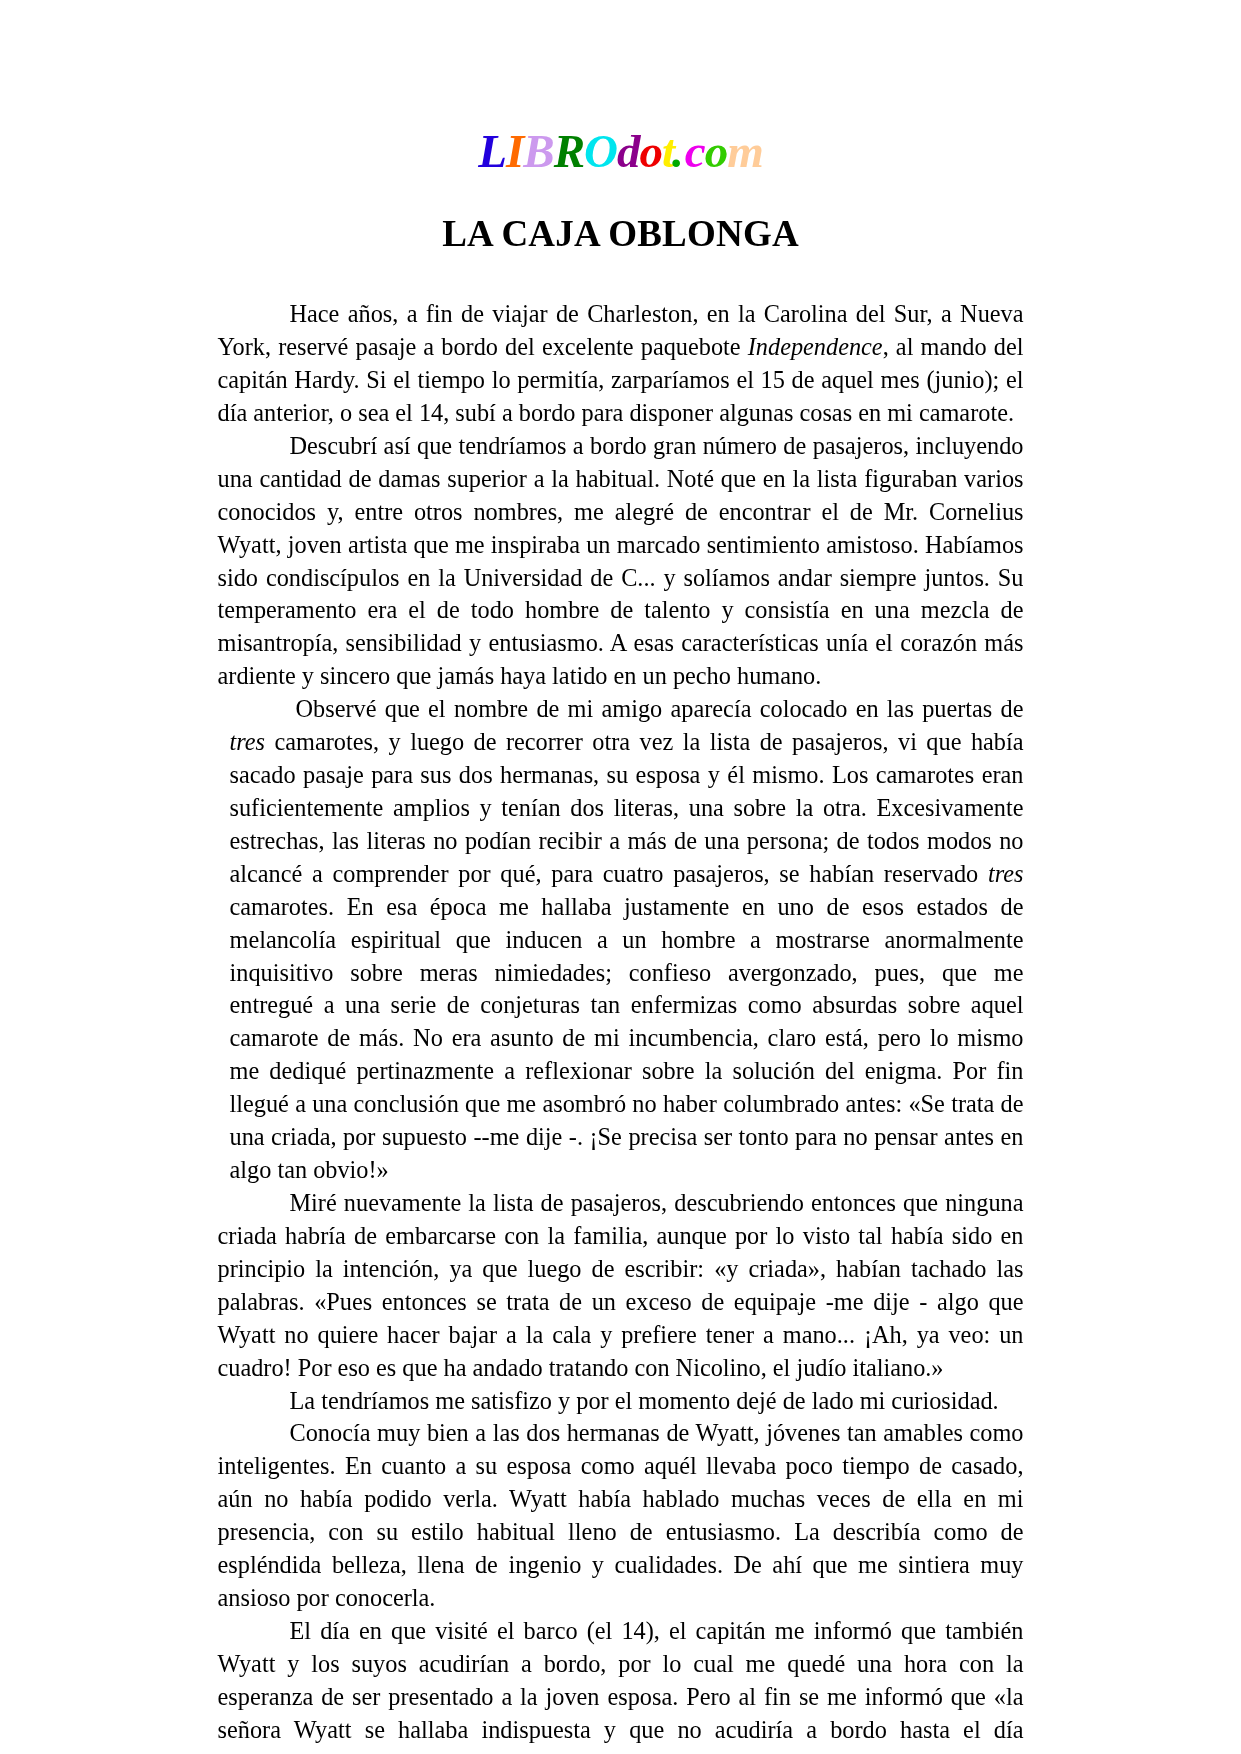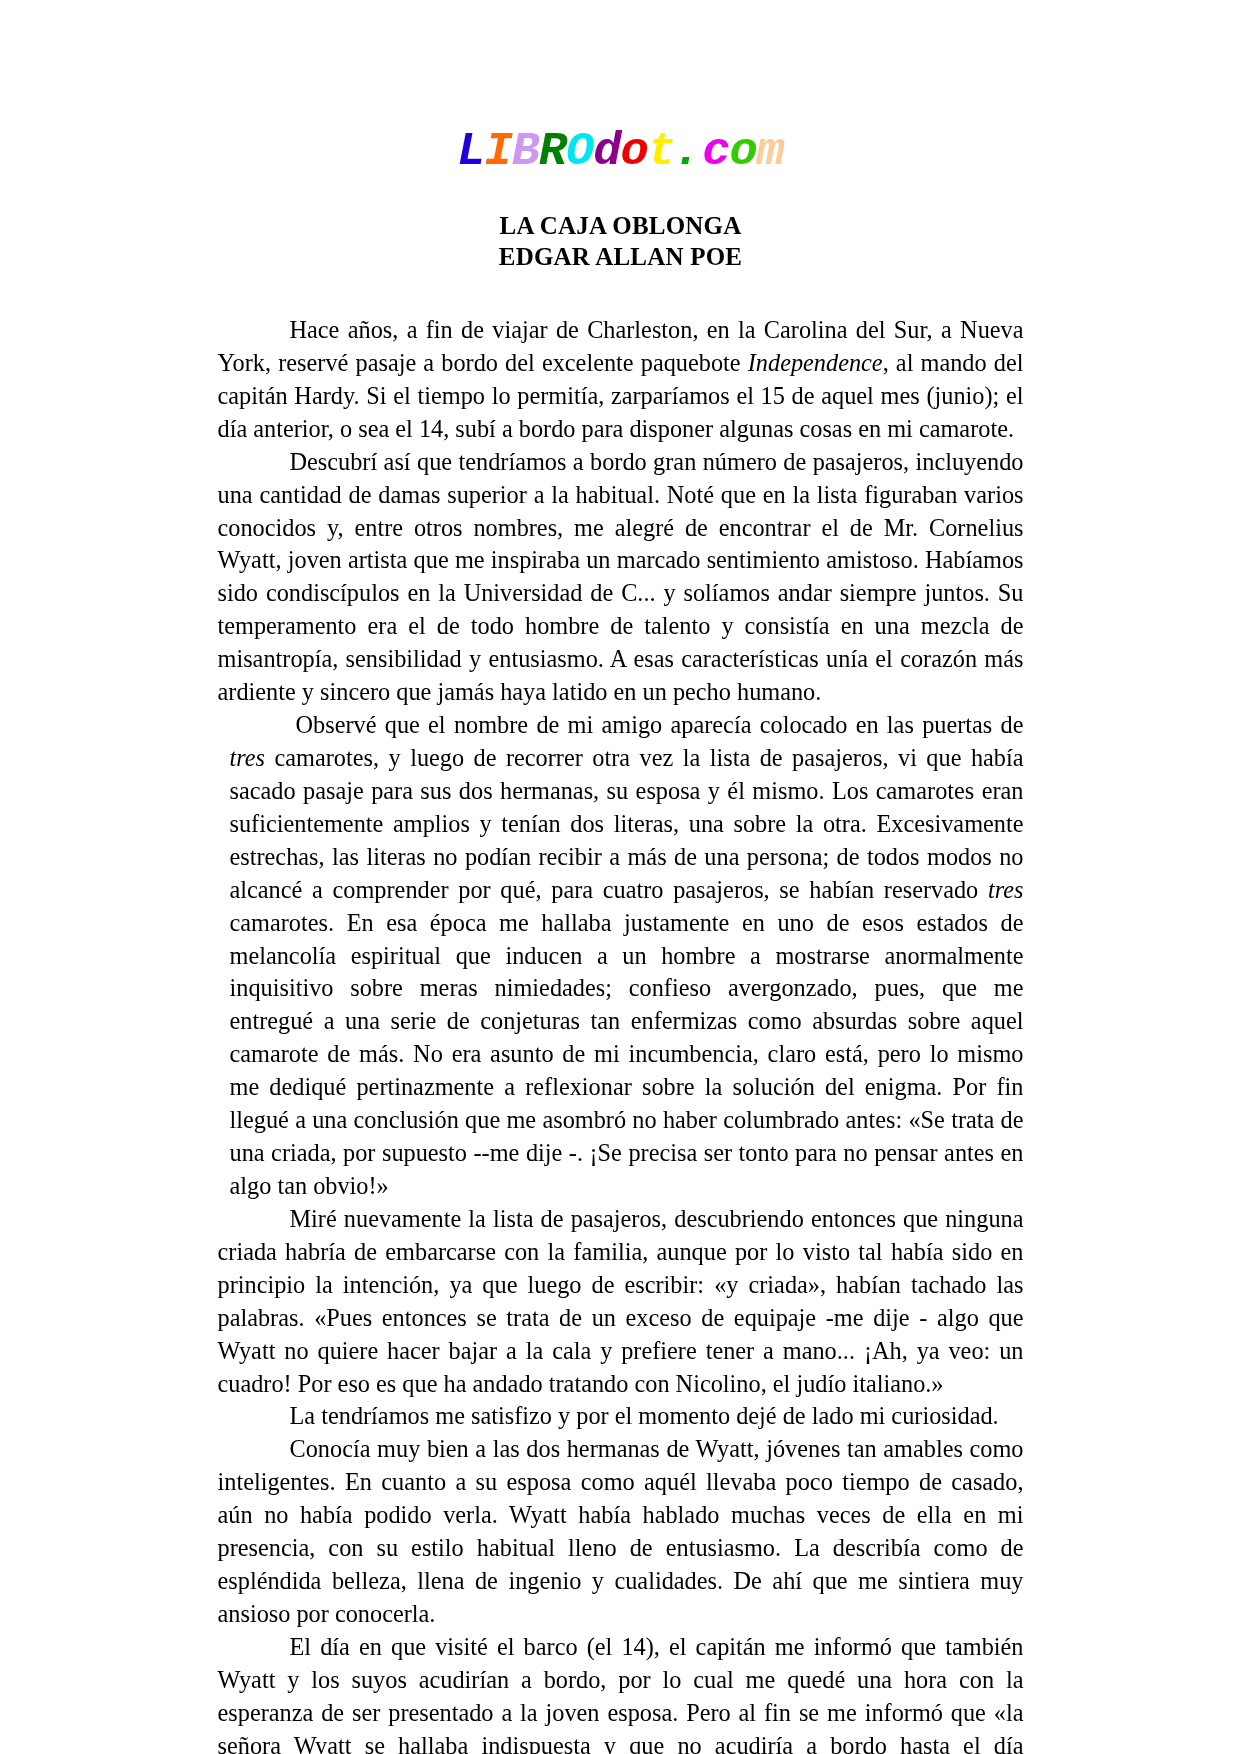--- a/index.html
+++ b/index.html
@@ -25,21 +25,21 @@
 
   
   .logo-wrap {
     width: 100%;
     text-align: center;
     padding-top: 128px;
     line-height: 1;
   }
   .logo {
     display: inline-block;
-    font-family: Liberation Mono, monospace;
+    font-family: Liberation Serif, serif;
     font-weight: bold;
     font-style: italic;
     font-size: 47px;
     letter-spacing: -1px;
     white-space: nowrap;
     text-align: center;
   }
   .logo span { display: inline-block; }
   .logo .l-dot {
     font-size: 47px;
@@ -48,21 +48,21 @@
   }
 
   
   .title-block {
     text-align: center;
     margin-top: 36px;
   }
   .title-line {
     font-family: "Liberation Serif", "DejaVu Serif", serif;
     font-weight: bold;
-    font-size: 25px;
+    font-size: 37px;
     line-height: 1.22;
     letter-spacing: 0.2px;
   }
 
   
   .body-text {
     margin: 0 auto;
     padding-top: 42px;
     width: 806px;
     font-size: 24.3px;
@@ -85,21 +85,20 @@
 <body>
 
 <div class="page">
 
   <div class="logo-wrap">
     <div class="logo" id="logo"><span style="color: rgb(34, 0, 221);">L</span><span style="color: rgb(255, 106, 0);">I</span><span style="color: rgb(204, 153, 238);">B</span><span style="color: rgb(0, 128, 0);">R</span><span style="color: rgb(0, 229, 238);">O</span><span style="color: rgb(139, 0, 139);">d</span><span style="color: rgb(238, 0, 0);">o</span><span style="color: rgb(255, 238, 0);">t</span><span class="l-dot" style="color: rgb(0, 170, 0);">.</span><span style="color: rgb(238, 0, 238);">c</span><span style="color: rgb(51, 204, 0);">o</span><span style="color: rgb(255, 204, 153);">m</span></div>
   </div>
 
   <div class="title-block">
     <div class="title-line">LA CAJA OBLONGA</div>
-    <div class="title-line">EDGAR ALLAN POE</div>
   </div>
 
   <div class="body-text">
 
     <p><span>Hace años, a fin de viajar de Charleston, en la Carolina del Sur, a Nueva York, reservé pasaje a bordo del excelente paquebote </span><i>Independence</i><span>, al mando del capitán Hardy. Si el tiempo lo permitía, zarparíamos el 15 de aquel mes (junio); el día anterior, o sea el 14, subí a bordo para disponer algunas cosas en mi camarote.</span></p>
 
     <p>Descubrí así que tendríamos a bordo gran número de pasajeros, incluyendo una cantidad de damas superior a la habitual. Noté que en la lista figuraban varios conocidos y, entre otros nombres, me alegré de encontrar el de Mr. Cornelius Wyatt, joven artista que me inspiraba un marcado sentimiento amistoso. Habíamos sido condiscípulos en la Universidad de C... y solíamos andar siempre juntos. Su temperamento era el de todo hombre de talento y consistía en una mezcla de misantropía, sensibilidad y entusiasmo. A esas características unía el corazón más ardiente y sincero que jamás haya latido en un pecho humano.</p>
 
     <p class="block-indent-space"><span> Observé que el nombre de mi amigo aparecía colocado en las puertas de </span><i>tres</i><span> camarotes, y luego de recorrer otra vez la lista de pasajeros, vi que había sacado pasaje para sus dos hermanas, su esposa y él mismo. Los camarotes eran suficientemente amplios y tenían dos literas, una sobre la otra. Excesivamente estrechas, las literas no podían recibir a más de una persona; de todos modos no alcancé a comprender por qué, para cuatro pasajeros, se habían reservado </span><i>tres</i><span> camarotes. En esa época me hallaba justamente en uno de esos estados de melancolía espiritual que inducen a un hombre a mostrarse anormalmente inquisitivo sobre meras nimiedades; confieso avergonzado, pues, que me entregué a una serie de conjeturas tan enfermizas como absurdas sobre aquel camarote de más. No era asunto de mi incumbencia, claro está, pero lo mismo me dediqué pertinazmente a reflexionar sobre la solución del enigma. Por fin llegué a una conclusión que me asombró no haber columbrado antes: «Se trata de una criada, por supuesto --me dije -. ¡Se precisa ser tonto para no pensar antes en algo tan obvio!»</span></p>
 

